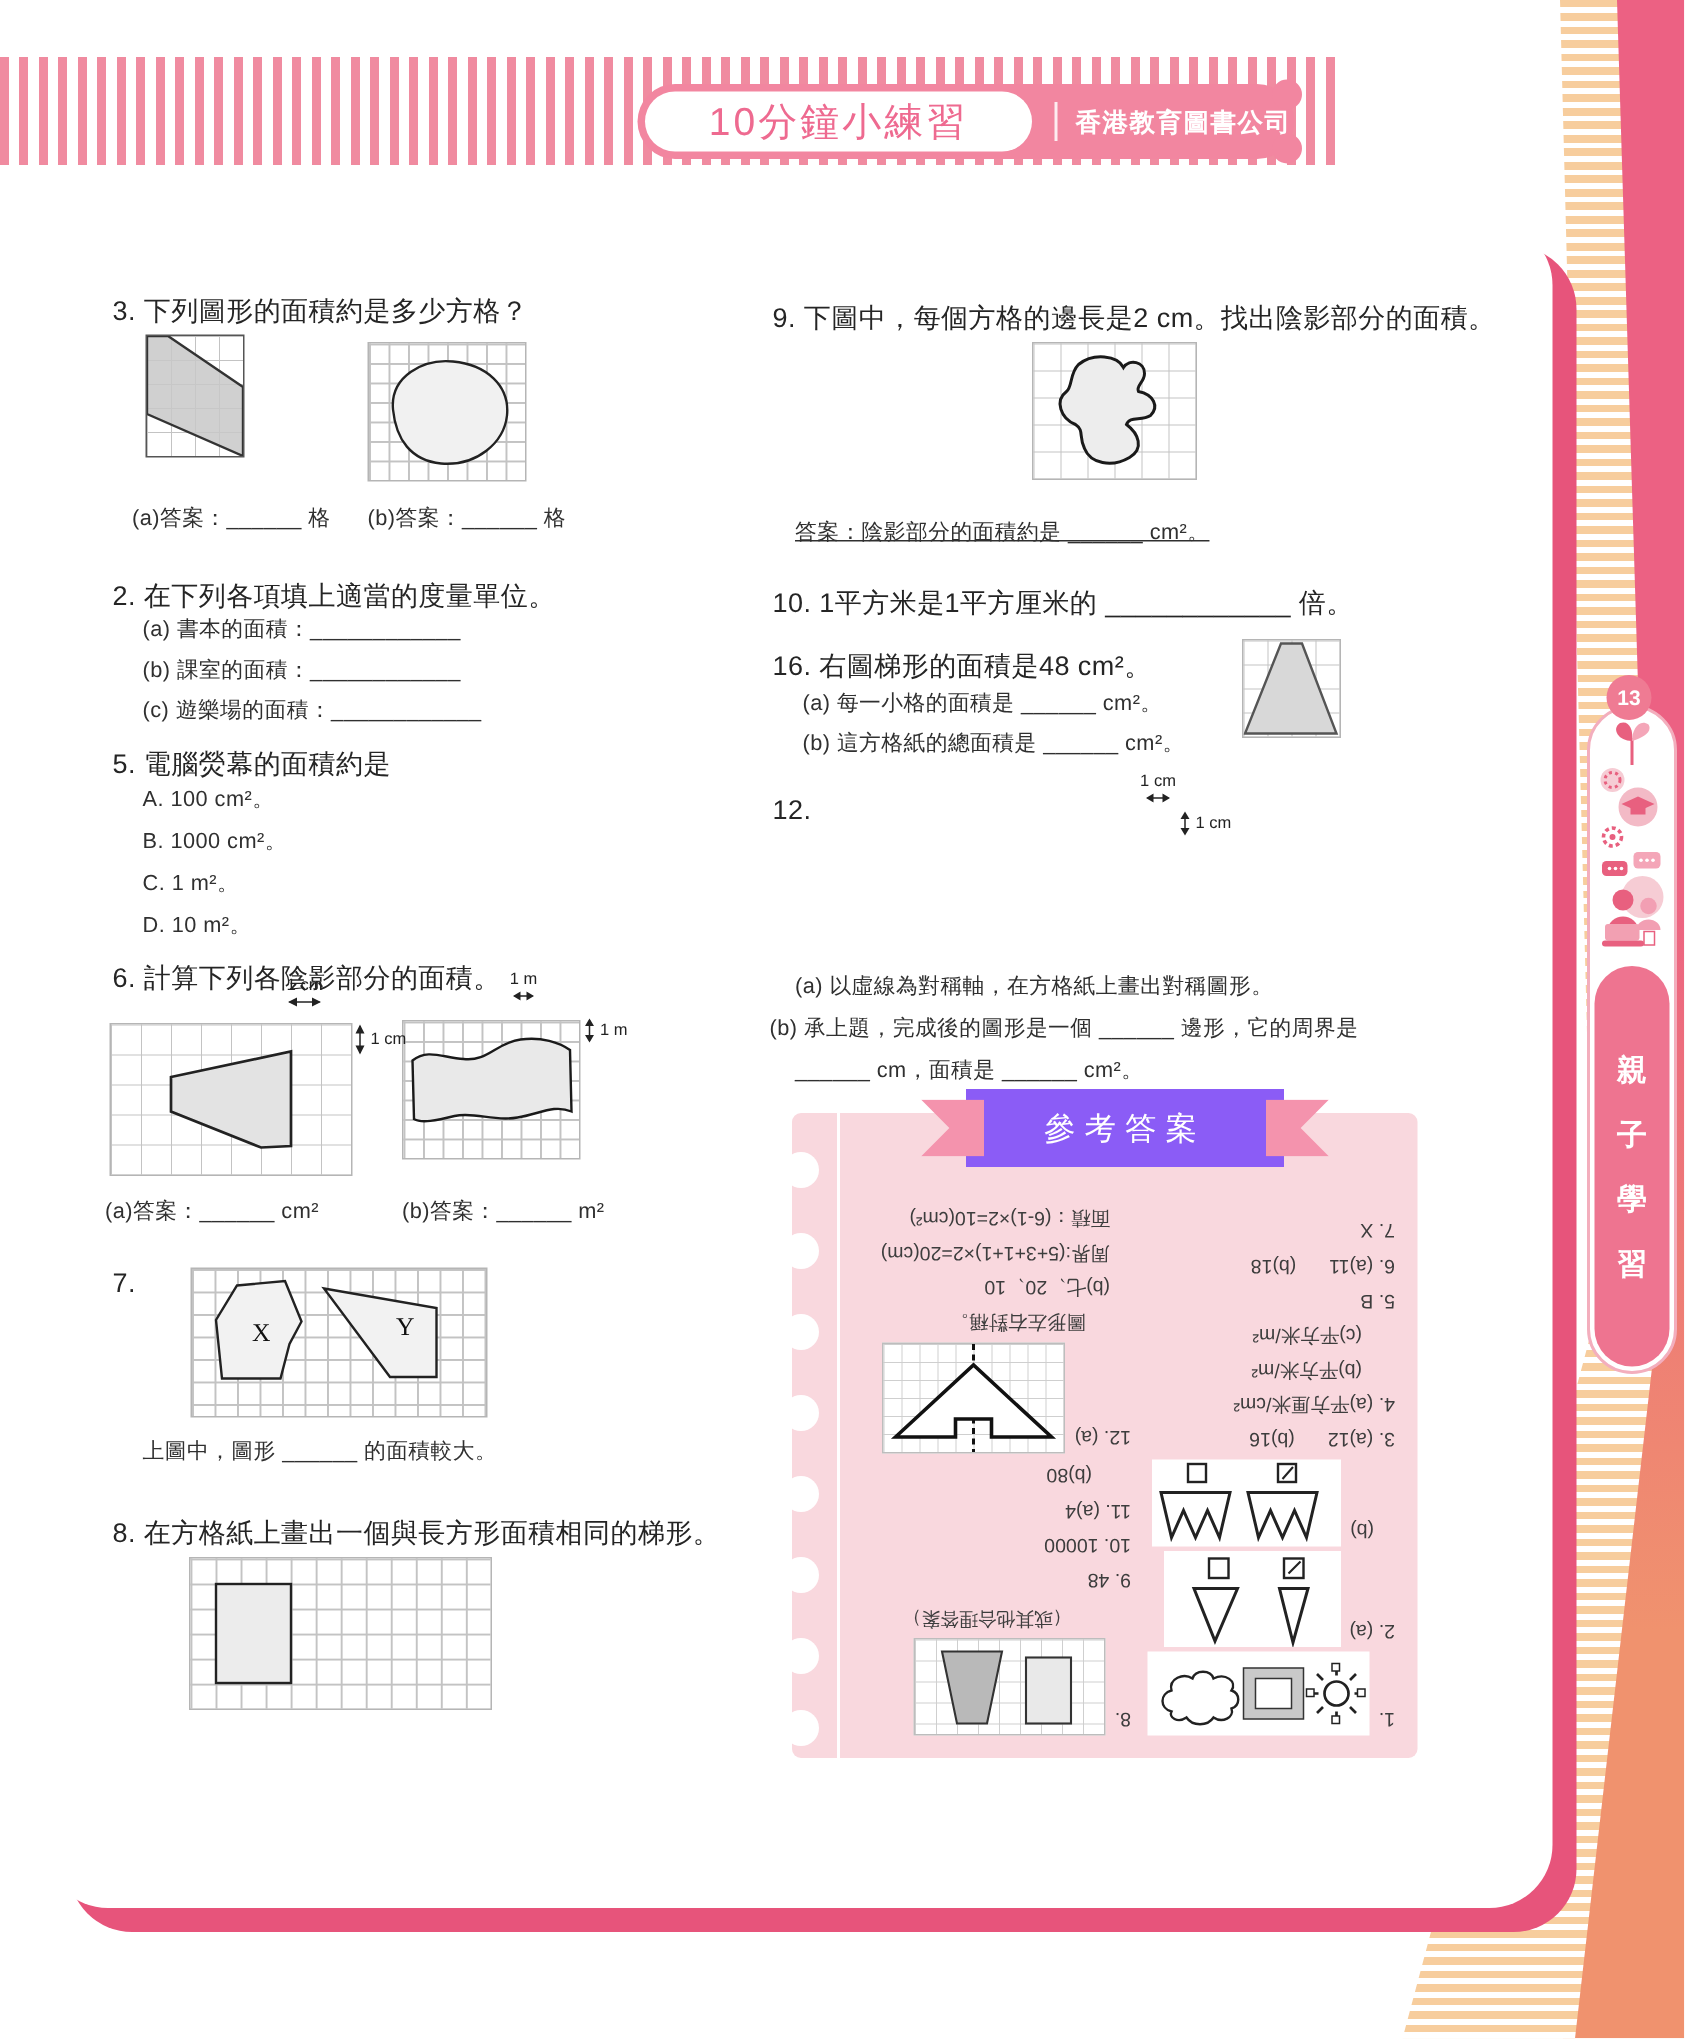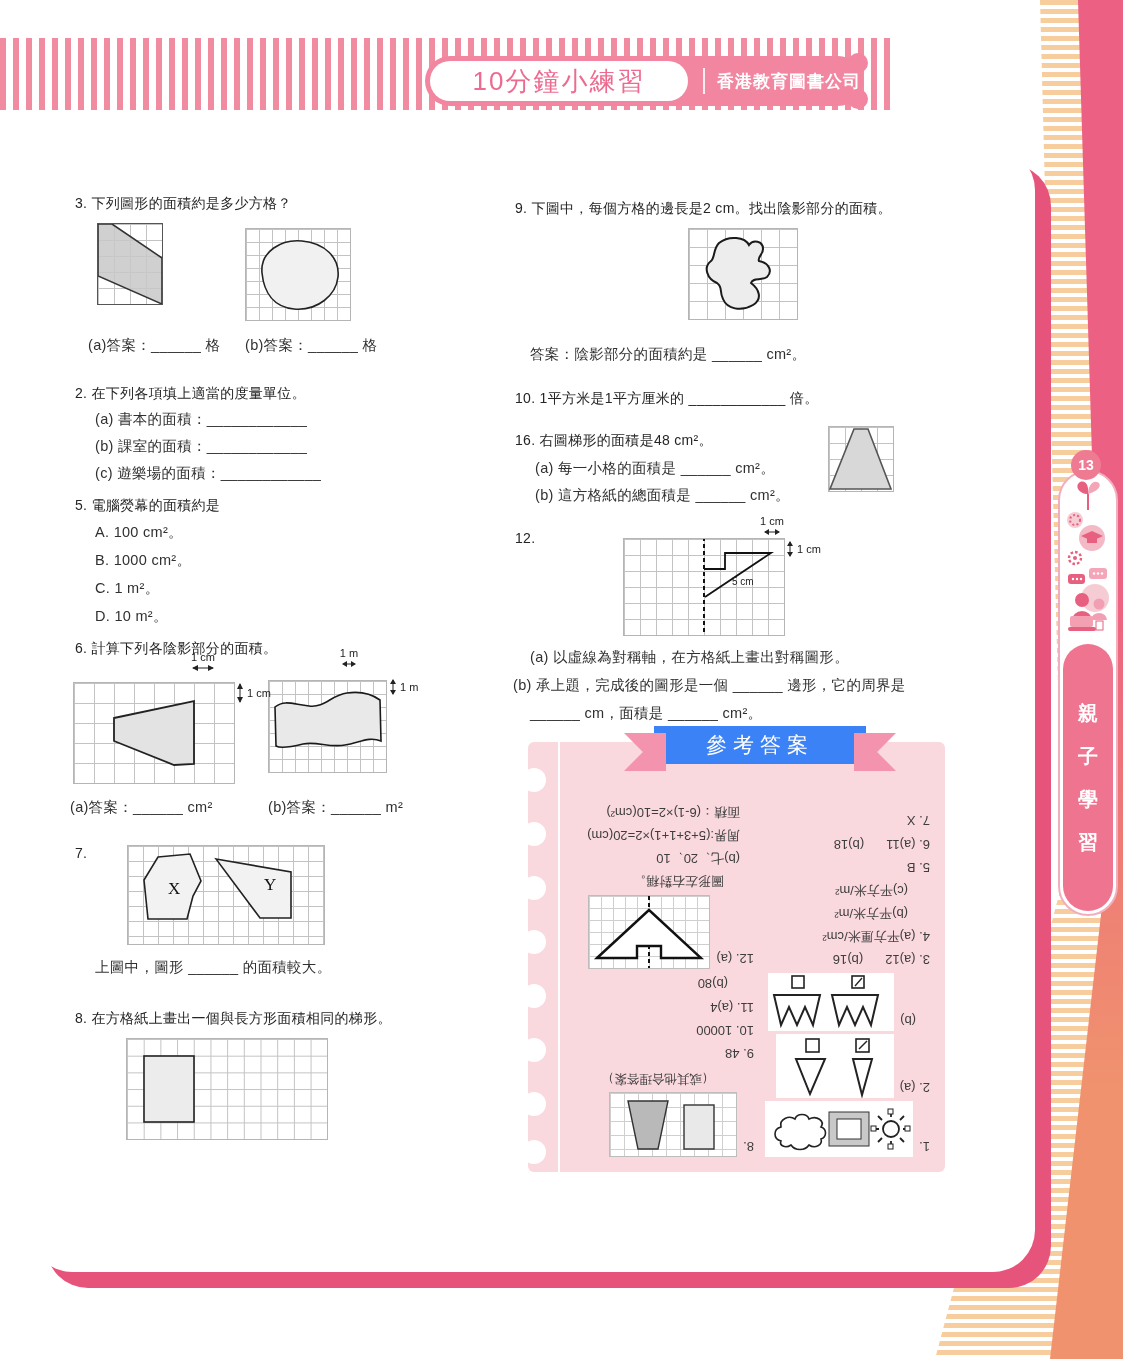--- a/index.html
+++ b/index.html
@@ -33,34 +33,34 @@
   .page-circle{position:absolute;left:1071px;top:450px;width:30px;height:30px;border-radius:50%;
     background:#ef7b93;color:#fff;font-size:14px;font-weight:bold;display:flex;align-items:center;
     justify-content:center;z-index:6;}
   .side-capsule{position:absolute;left:1058px;top:470px;width:56px;height:442px;background:#fff;
     border:2px solid #f3aebd;border-radius:30px;z-index:5;overflow:hidden;}
   .side-icons{position:absolute;left:5px;top:8px;}
   .side-pink{position:absolute;left:3px;right:3px;top:172px;bottom:3px;background:#ee7490;
     border-radius:26px;display:flex;flex-direction:column;align-items:center;justify-content:center;
     gap:16px;color:#fff;font-size:20px;font-weight:bold;}
   
-  .q{position:absolute;z-index:3;font-size:14px;letter-spacing:.3px;color:#252525;}
+  .q{position:absolute;z-index:3;font-size:18px;letter-spacing:.3px;color:#252525;}
   .qsub{font-size:14.5px;color:#303030;}
   .fig{position:absolute;z-index:3;background:#fff;}
   .grid-bg{border:1px solid #b5b5b5;
     background-image:linear-gradient(to right,#c3c3c3 1px,transparent 1px),
                      linear-gradient(to bottom,#c3c3c3 1px,transparent 1px);}
   .fig svg{position:absolute;left:0;top:0;}
   .scale{position:absolute;z-index:4;font-size:11px;color:#222;text-align:center;line-height:1;}
   
   .ansbox{position:absolute;left:528px;top:742px;width:417px;height:430px;background:#f9d8de;
     border-radius:6px;z-index:3;}
   .ansbox .hole{position:absolute;left:-6px;width:24px;height:24px;border-radius:50%;background:#fff;}
   .ans-sep{position:absolute;left:30px;top:0;bottom:0;width:2px;background:#fff;}
-  .ribbon{position:absolute;left:126px;top:-16px;width:212px;height:38px;background:#3b82f6;
+  .ribbon{position:absolute;left:116px;top:-16px;width:212px;height:52px;background:#8b5cf6;
     display:flex;align-items:center;justify-content:center;color:#fff;font-size:21px;
     letter-spacing:6px;z-index:2;}
   .ribbon::before{content:"";position:absolute;left:-30px;top:7px;width:42px;height:38px;background:#f493ad;
     clip-path:polygon(0 0,100% 0,100% 100%,0 100%,45% 50%);z-index:-1;}
   .ribbon::after{content:"";position:absolute;right:-30px;top:7px;width:42px;height:38px;background:#f493ad;
     clip-path:polygon(0 0,100% 0,55% 50%,100% 100%,0 100%);z-index:-1;}
   .ansrot{position:absolute;left:44px;top:16px;width:358px;height:402px;transform:rotate(180deg);
     font-size:13px;color:#3d3d3d;display:flex;gap:8px;line-height:1.7;}
   .acol-l{width:168px;} .acol-r{width:182px;}
   .figrow{display:flex;gap:6px;align-items:flex-start;margin:3px 0;}
@@ -216,21 +216,21 @@
         <rect x="17" y="17" width="50" height="66" fill="#ececec" stroke="#222" stroke-width="1.6"></rect>
       </svg>
   </div>
 
   <div class="q" style="left:515px;top:200px;">9. 下圖中，每個方格的邊長是2 cm。找出陰影部分的面積。</div>
   <div class="fig grid-bg" style="left:688px;top:228px;width:108px;height:90px;background-size:18px 18px;">
     <svg width="108" height="90" viewBox="0 0 108 90">
         <path d="M30,14 C40,6 56,8 60,16 C64,10 74,12 74,20 C74,26 68,28 70,32 C80,34 84,42 78,48 C72,52 64,48 62,54 C70,60 74,70 64,76 C52,83 38,80 34,70 C30,62 34,58 28,54 C18,50 14,38 22,32 C26,29 24,20 30,14 Z" fill="#ededed" stroke="#1a1a1a" stroke-width="2"></path>
       </svg>
   </div>
-  <div class="q qsub" style="left:530px;top:345px;">答案：陰影部分的面積約是 ______ cm²。</div>
+  <div class="q qsub" style="left:530px;top:345px;text-decoration:underline;">答案：陰影部分的面積約是 ______ cm²。</div>
 
   <div class="q" style="left:515px;top:390px;">10. 1平方米是1平方厘米的 ____________ 倍。</div>
 
   <div class="q" style="left:515px;top:432px;">16. 右圖梯形的面積是48 cm²。</div>
   <div class="q qsub" style="left:535px;top:459px;">(a) 每一小格的面積是 ______ cm²。</div>
   <div class="q qsub" style="left:535px;top:486px;">(b) 這方格紙的總面積是 ______ cm²。</div>
   <div class="fig grid-bg" style="left:828px;top:426px;width:64px;height:64px;background-size:16px 16px;">
     <svg width="64" height="64" viewBox="0 0 64 64">
         <polygon points="25,2 39,2 62,62 1,62" fill="#d8d8d8" stroke="#555" stroke-width="1.6"></polygon>
       </svg>
@@ -245,27 +245,20 @@
         <path d="M17,4 l-5,-3 v6 z" fill="#222"></path>
       </svg>
   </div>
   <div class="scale" style="left:786px;top:540px;display:flex;gap:3px;align-items:center;">
     <svg width="8" height="18" viewBox="0 0 8 18">
         <path d="M4,2 V16" stroke="#222"></path>
         <path d="M4,1 l-3,5 h6 z" fill="#222"></path>
         <path d="M4,17 l-3,-5 h6 z" fill="#222"></path>
       </svg>
     <span>1 cm</span>
-  </div>
-  <div class="fig grid-bg" style="left:623px;top:538px;width:160px;height:96px;background-size:16px 16px;">
-    <svg width="160" height="96" viewBox="0 0 160 96">
-      <line x1="80" y1="-2" x2="80" y2="98" stroke="#111" stroke-width="2" stroke-dasharray="4 3"></line>
-      <path d="M81,58 L147,14 L101,14 L101,30 L80,30" fill="none" stroke="#111" stroke-width="1.8"></path>
-      <text x="108" y="46" font-size="10" fill="#222">5 cm</text>
-    </svg>
   </div>
   <div class="q qsub" style="left:530px;top:648px;">(a) 以虛線為對稱軸，在方格紙上畫出對稱圖形。</div>
   <div class="q qsub" style="left:513px;top:676px;text-align:right;">(b) 承上題，完成後的圖形是一個 ______ 邊形，它的周界是</div>
   <div class="q qsub" style="left:530px;top:704px;">______ cm，面積是 ______ cm²。</div>
 
   <div class="ansbox">
     <div class="hole" style="top:26px;"></div>
       <div class="hole" style="top:80px;"></div>
     <div class="hole" style="top:134px;"></div>
       <div class="hole" style="top:188px;"></div>

